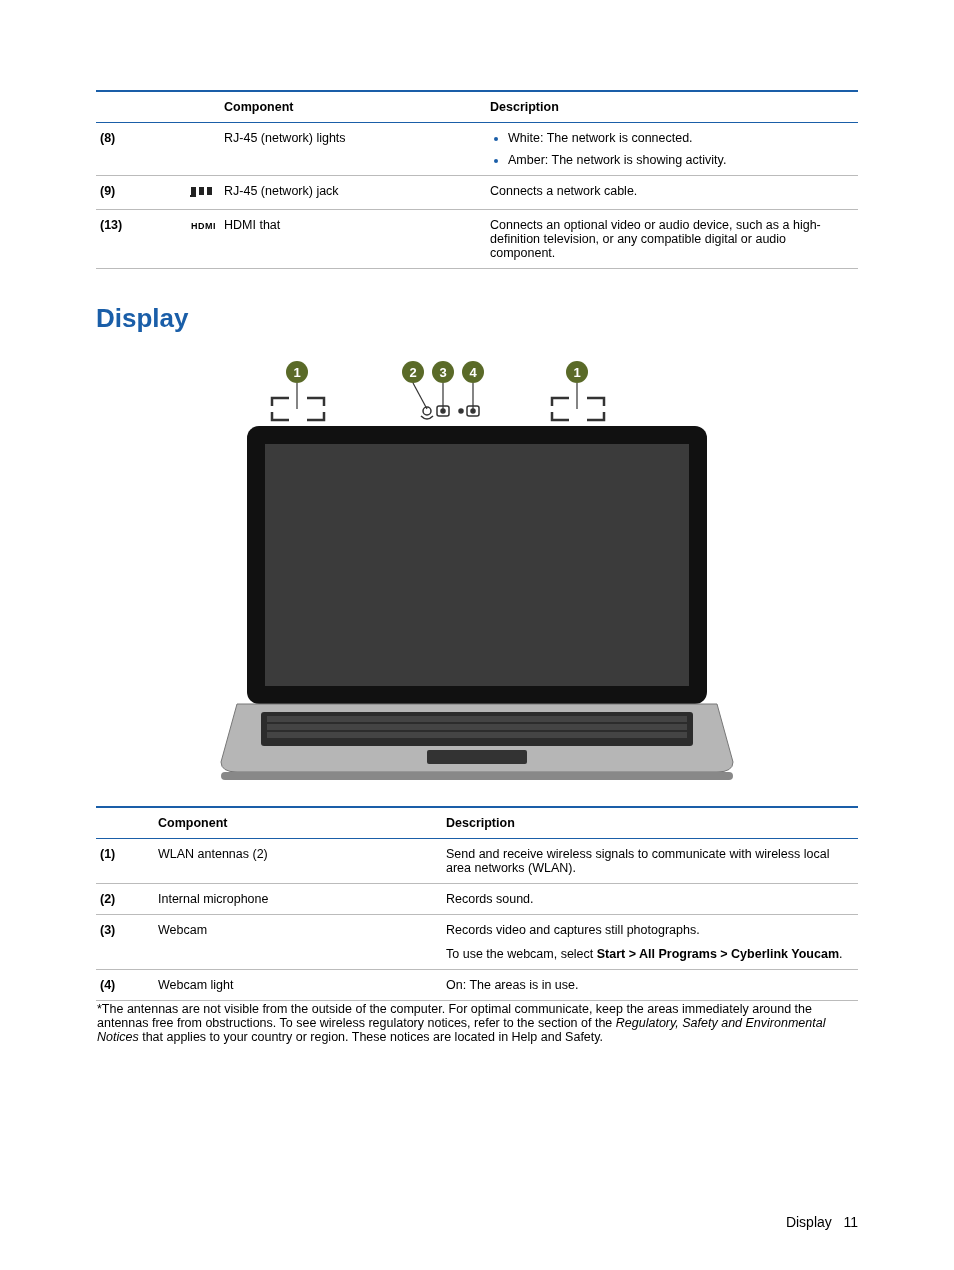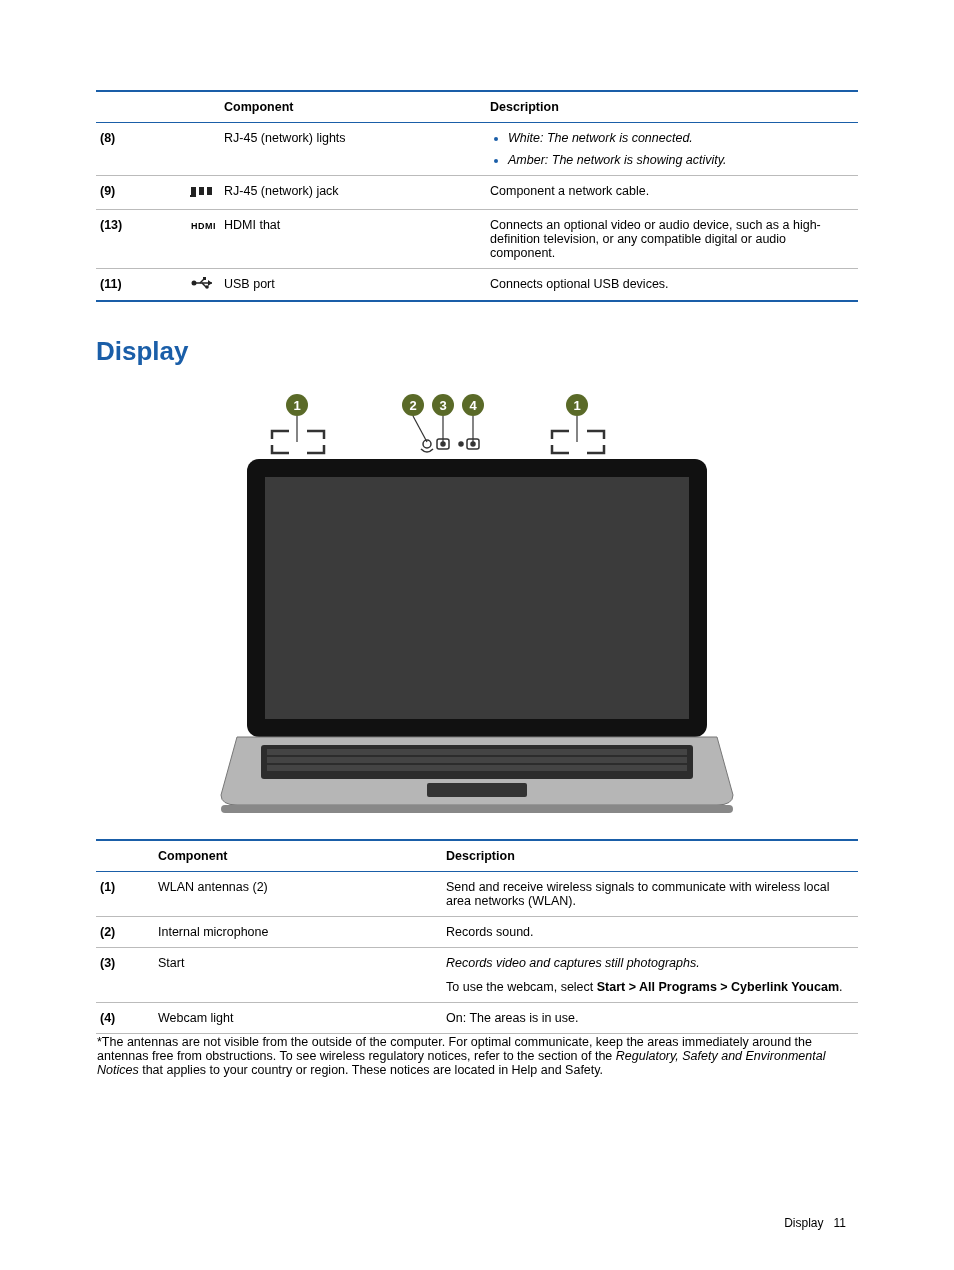--- a/index.html
+++ b/index.html
@@ -38,38 +38,37 @@
     border-bottom: 2px solid #1a5ea8;
   }
   .num-col { width: 50px; font-weight: bold; }
   .img-col { width: 58px; text-align:right; }
   .comp-col { width: 258px; }
   .desc-col { }
   .comp-col-2 { width: 280px; }
   ul.blue { margin: 0; padding-left: 18px; }
   ul.blue li {
     margin-bottom: 8px;
-    font-style: italic;
   }
   ul.blue li::marker { color: #1a5ea8; }
   h1.section {
     font-size: 26px;
     font-weight: bold;
     color: #1a5ea8;
     margin: 34px 0 20px 0;
   }
   .figure {
     display: block;
     margin: 0 auto 22px auto;
   }
   .footer {
     position: absolute;
     bottom: 40px;
-    right: 108px;
-    font-size: 12px;
+    right: 96px;
+    font-size: 14px;
   }
   .icon-label {
     font-family: Arial, sans-serif;
     font-size: 9px;
     font-weight: bold;
     letter-spacing: 0.5px;
   }
 </style>
 </head>
 <body>
@@ -101,48 +100,32 @@
       <td class="num-col">(9)</td>
       <td class="img-col">
         <svg width="26" height="14" viewBox="0 0 26 14">
           <rect x="1" y="3" width="5" height="8" fill="#222"></rect>
           <rect x="9" y="3" width="5" height="8" fill="#222"></rect>
           <rect x="17" y="3" width="5" height="8" fill="#222"></rect>
           <rect x="0" y="11" width="6" height="2" fill="#222"></rect>
         </svg>
       </td>
       <td class="comp-col">RJ-45 (network) jack</td>
-      <td class="desc-col">Component a network cable.</td>
+      <td class="desc-col">Connects a network cable.</td>
     </tr>
 
     <tr class="body-row">
       <td class="num-col">(13)</td>
       <td class="img-col">
         <span class="icon-label">HDMI</span>
       </td>
       <td class="comp-col">HDMI that</td>
       <td class="desc-col">Connects an optional video or audio device, such as a high-definition television, or any compatible digital or audio component.</td>
     </tr>
 
-    <tr class="body-row last-row">
-      <td class="num-col">(11)</td>
-      <td class="img-col">
-        <svg width="26" height="12" viewBox="0 0 26 12">
-          <circle cx="4" cy="6" r="2.5" fill="#222"></circle>
-          <line x1="4" y1="6" x2="22" y2="6" stroke="#222" stroke-width="1.5"></line>
-          <polygon points="22,6 18,3 18,9" fill="#222"></polygon>
-          <line x1="10" y1="6" x2="14" y2="2" stroke="#222" stroke-width="1.5"></line>
-          <rect x="13" y="0" width="3" height="3" fill="#222"></rect>
-          <line x1="12" y1="6" x2="16" y2="10" stroke="#222" stroke-width="1.5"></line>
-          <circle cx="17" cy="10" r="1.8" fill="#222"></circle>
-        </svg>
-      </td>
-      <td class="comp-col">USB port</td>
-      <td class="desc-col">Connects optional USB devices.</td>
-    </tr>
   </tbody>
     </table>
 
   <h1 class="section">Display</h1>
 
   <svg class="figure" width="520" height="430" viewBox="0 0 520 430">
 
     <g font-family="Arial" font-size="13" font-weight="bold" fill="#fff">
       <circle cx="80" cy="18" r="11" fill="#5a6a28"></circle>
         <text x="80" y="23" text-anchor="middle">1</text>
@@ -213,23 +196,23 @@
     </tr>
 
     <tr class="body-row">
       <td class="num-col">(2)</td>
       <td class="comp-col-2">Internal microphone</td>
       <td class="desc-col">Records sound.</td>
     </tr>
 
     <tr class="body-row">
       <td class="num-col">(3)</td>
-      <td class="comp-col-2">Start</td>
+      <td class="comp-col-2">Webcam</td>
       <td class="desc-col">
-        <div style="margin-bottom:10px;font-style:italic;">Records video and captures still photographs.</div>
+        <div style="margin-bottom:10px;">Records video and captures still photographs.</div>
         <div>
           <span>To use the webcam, select </span><b>Start &gt; All Programs &gt; Cyberlink Youcam</b><span>.</span>
         </div>
       </td>
     </tr>
 
     <tr class="body-row">
       <td class="num-col">(4)</td>
       <td class="comp-col-2">Webcam light</td>
       <td class="desc-col">On: The areas is in use.</td>

